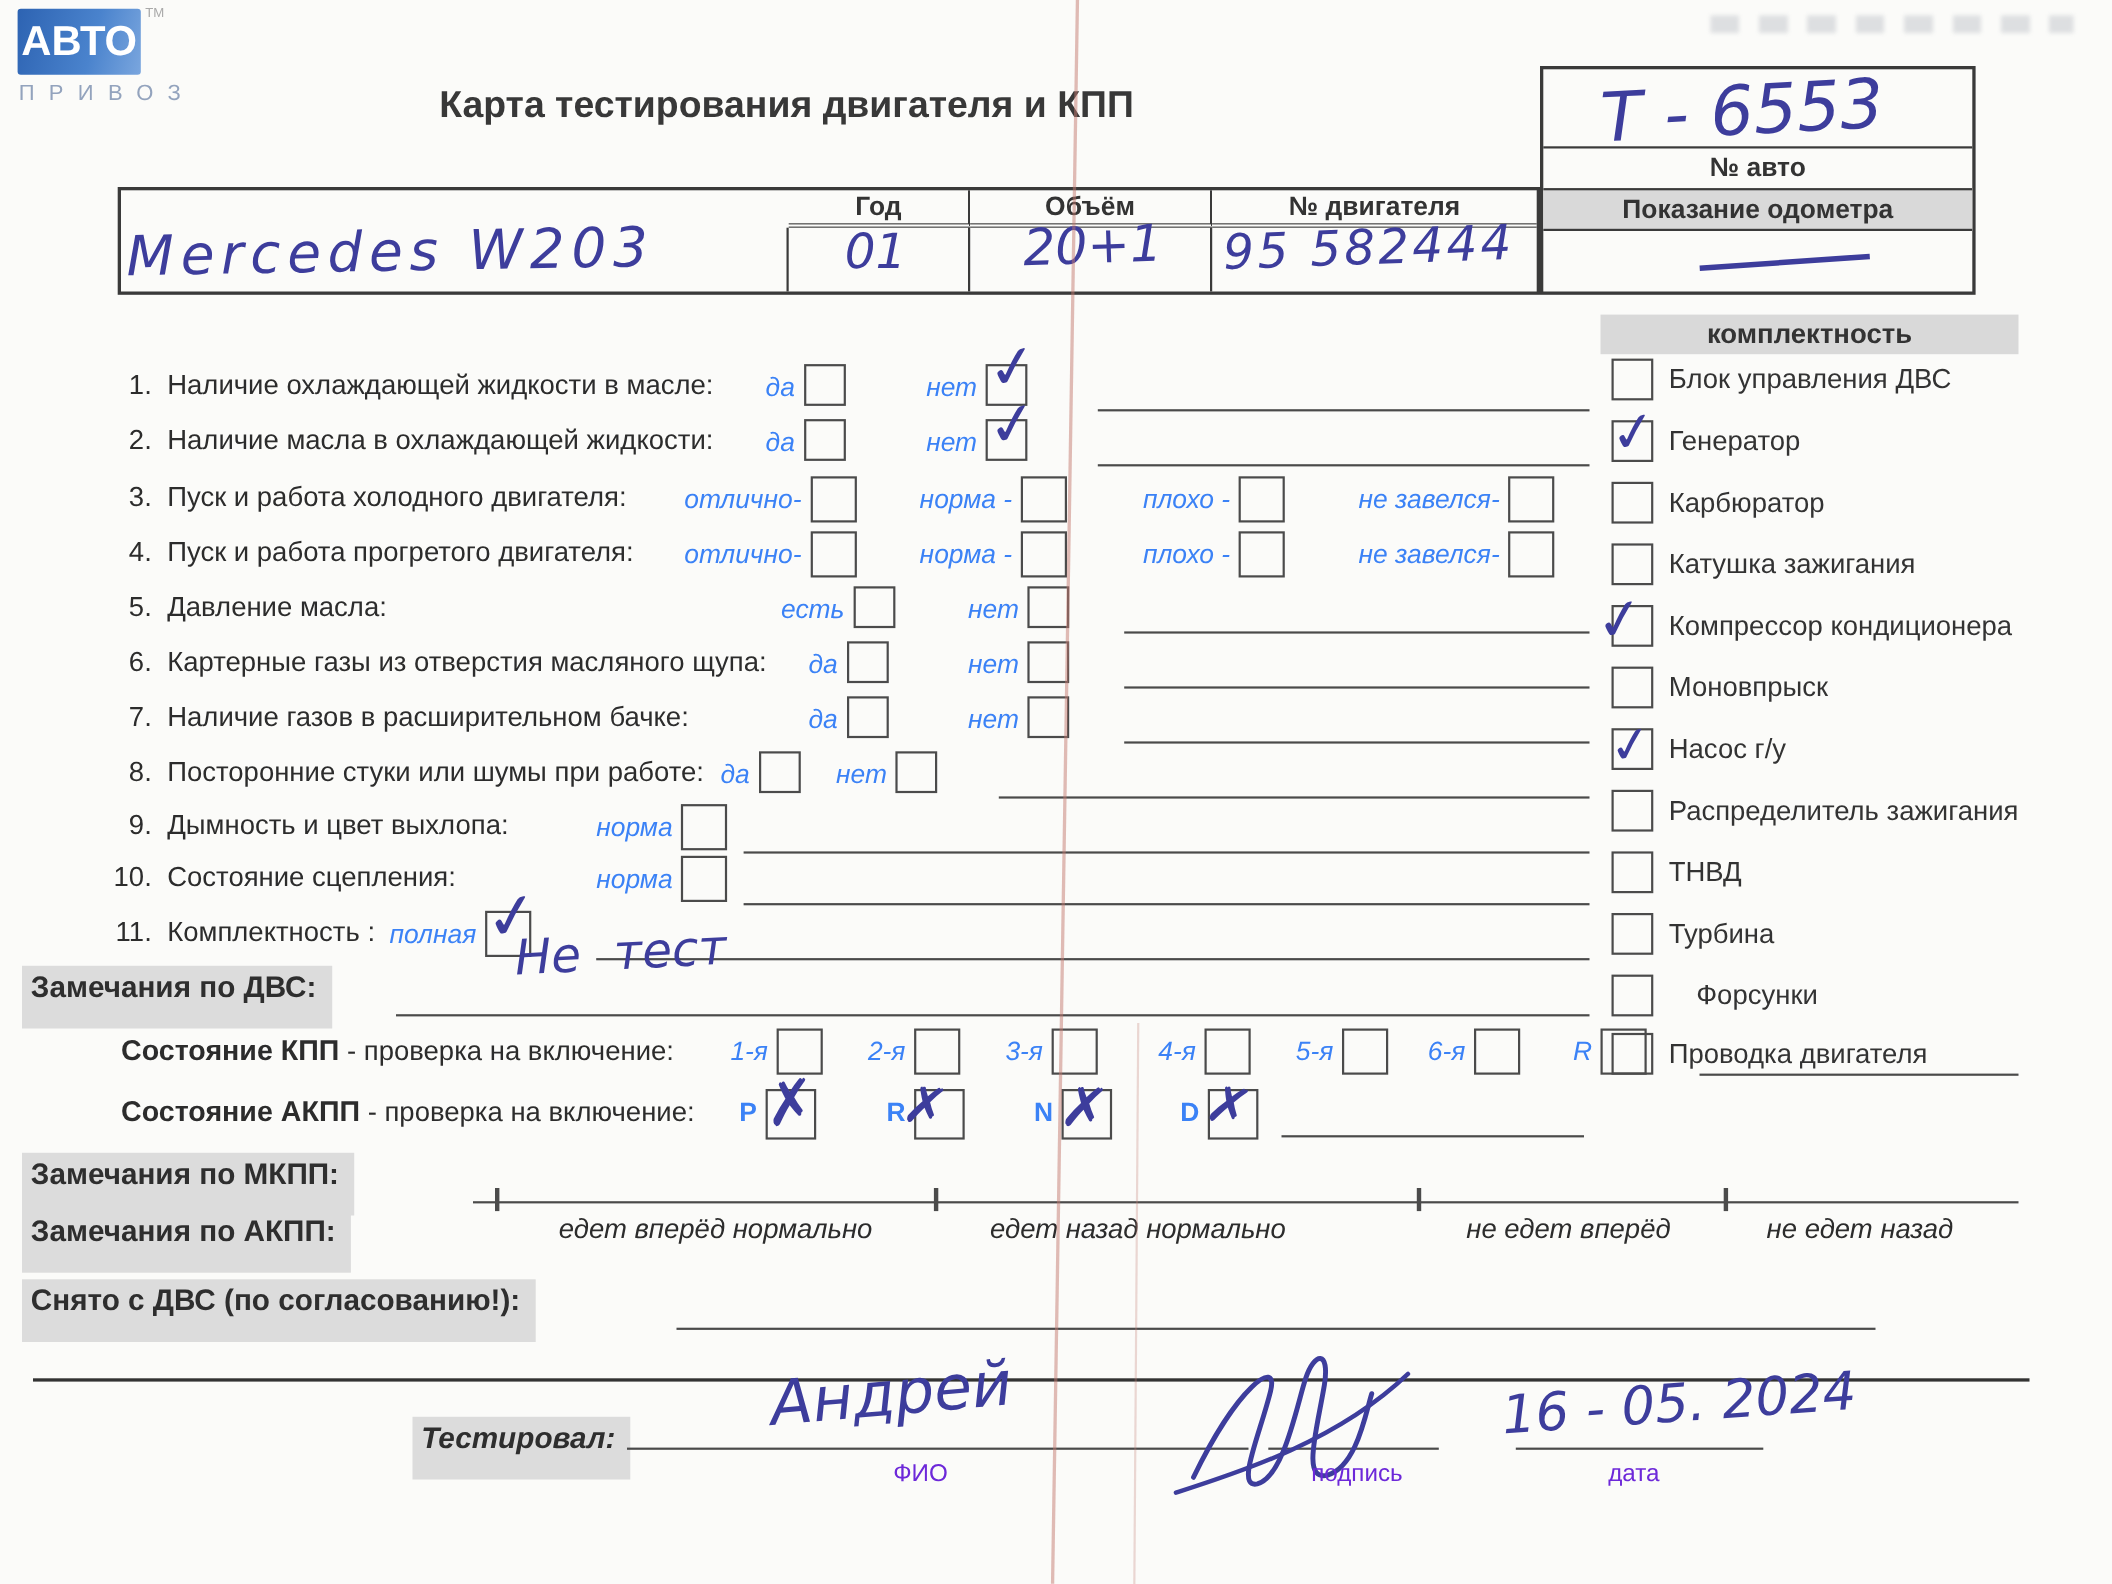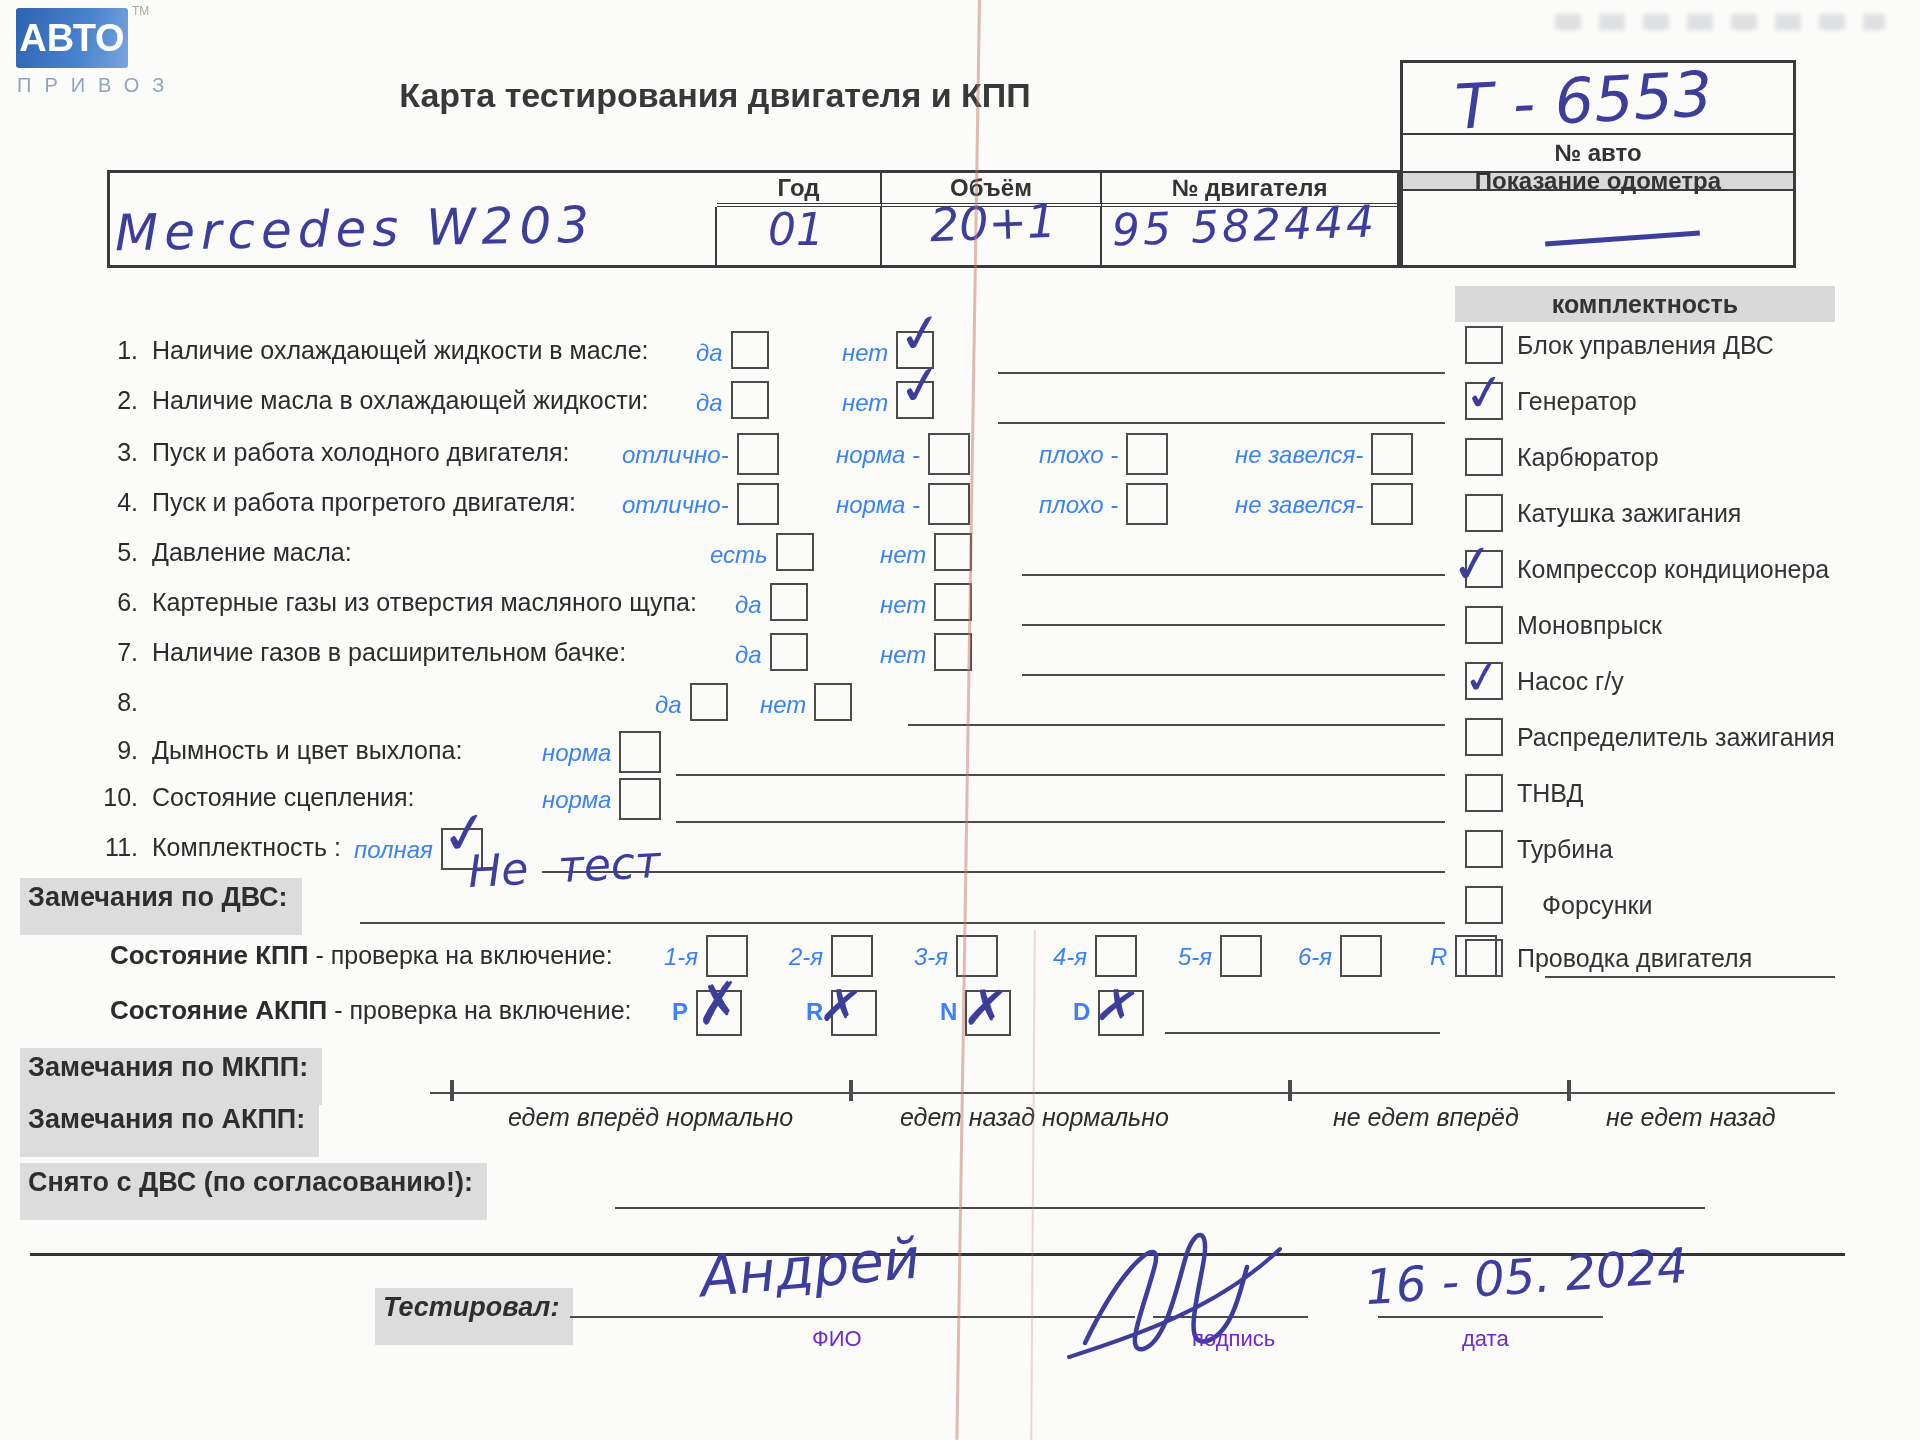--- a/index.html
+++ b/index.html
@@ -73,21 +73,21 @@
   
   <div class="title">Карта тестирования двигателя  и КПП</div>
 
   
   <div class="frame" style="left:1400px;top:60px;width:396px;height:208px;"></div>
   <div class="cell" style="left:1403px;top:63px;width:390px;height:70px;"></div>
   <span class="hw" style="left:1455px;top:70px;font-size:62px;transform:rotate(-3deg);">Т - 6553</span>
   <div class="cell" style="left:1403px;top:133px;width:390px;height:38px;border-top:2.5px solid #3a3a3a;">
       <span>№ авто</span>
     </div>
-  <div class="cell grayfill" style="left:1403px;top:171px;width:390px;height:20px;border-top:2.5px solid #3a3a3a;border-bottom:2.5px solid #3a3a3a;">
+  <div class="cell grayfill" style="left:1403px;top:171px;width:390px;height:39px;border-top:2.5px solid #3a3a3a;border-bottom:2.5px solid #3a3a3a;">
       <span>Показание одометра</span>
     </div>
   <div class="cell" style="left:1403px;top:206px;width:390px;height:59px;"></div>
   <div class="abs" style="left:1545px;top:236px;width:155px;border-top:5px solid #3d3d9c;transform:rotate(-4deg);"></div>
 
   
   <div class="frame" style="left:107px;top:170px;width:1293px;height:98px;"></div>
   <div class="cell" style="left:717px;top:173px;width:165px;height:34px;border-right:2.5px solid #3a3a3a;border-bottom:4px double #3a3a3a;">
       <span>Год</span>
     </div>
@@ -278,20 +278,21 @@
       </span>
     <span class="opt" style="left:880px;">
         <i>нет</i>
         <span class="bx"></span>
       </span>
     <span class="fl" style="left:1022px;top:36px;width:423px;"></span>
   </div>
 
   <div class="q" style="top:688px;">
     <span class="qn">8.</span>
+    <span class="ql">Посторонние стуки или шумы при работе:</span>
     <span class="opt" style="left:655px;">
         <i>да</i>
         <span class="bx"></span>
       </span>
     <span class="opt" style="left:760px;">
         <i>нет</i>
         <span class="bx"></span>
       </span>
     <span class="fl" style="left:908px;top:36px;width:537px;"></span>
   </div>

